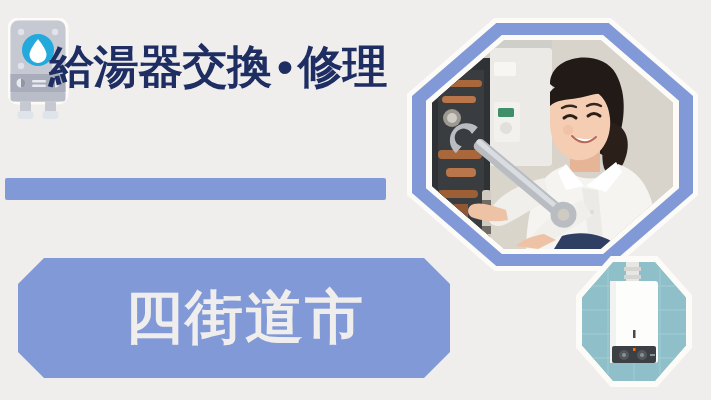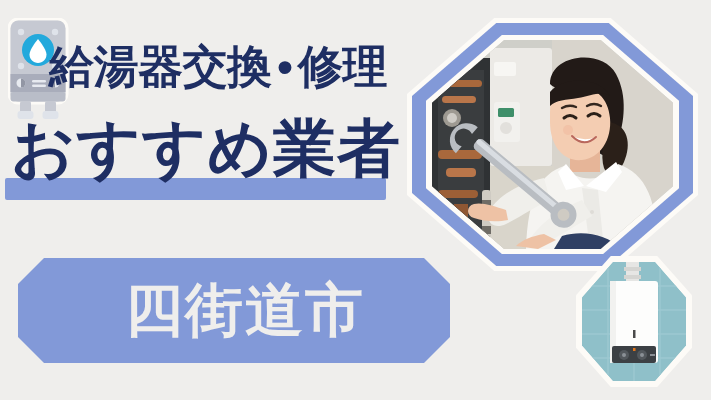--- a/index.html
+++ b/index.html
@@ -64,21 +64,21 @@
     letter-spacing: 1px;
     white-space: nowrap;
   }
 
   
   .city-chip {
     position: absolute;
     left: 18px;
     top: 258px;
     width: 432px;
-    height: 105px;
+    height: 120px;
     background: #8299d8;
     display: flex;
     align-items: center;
     justify-content: center;
     -webkit-clip-path: polygon(26px 0, calc(100% - 26px) 0, 100% 26px, 100% calc(100% - 26px), calc(100% - 26px) 100%, 26px 100%, 0 calc(100% - 26px), 0 26px);
     clip-path: polygon(26px 0, calc(100% - 26px) 0, 100% 26px, 100% calc(100% - 26px), calc(100% - 26px) 100%, 26px 100%, 0 calc(100% - 26px), 0 26px);
   }
   .city-name {
     font-size: 58px;
     font-weight: 700;
@@ -191,21 +191,20 @@
       <rect x="37" y="83" width="11" height="13" rx="2.5" fill="#c6c9d2"></rect>
       <rect x="9.5" y="93" width="16" height="8" rx="3" fill="#dfe3ea"></rect>
       <rect x="34.5" y="93" width="16" height="8" rx="3" fill="#dfe3ea"></rect>
     </svg>
   </div>
 
   <div class="headline-1">給湯器交換•修理</div>
 
   <div class="headline-2-wrap">
     <div class="headline-2-bar"></div>
-    <div class="headline-2">おすすめ業者</div>
   </div>
 
   <div class="city-chip">
     <span class="city-name">四街道市</span>
   </div>
 
   <div class="oct-outer">
     <div class="oct-band"></div>
     <div class="oct-inner-ring"></div>
     <div class="oct-photo">

